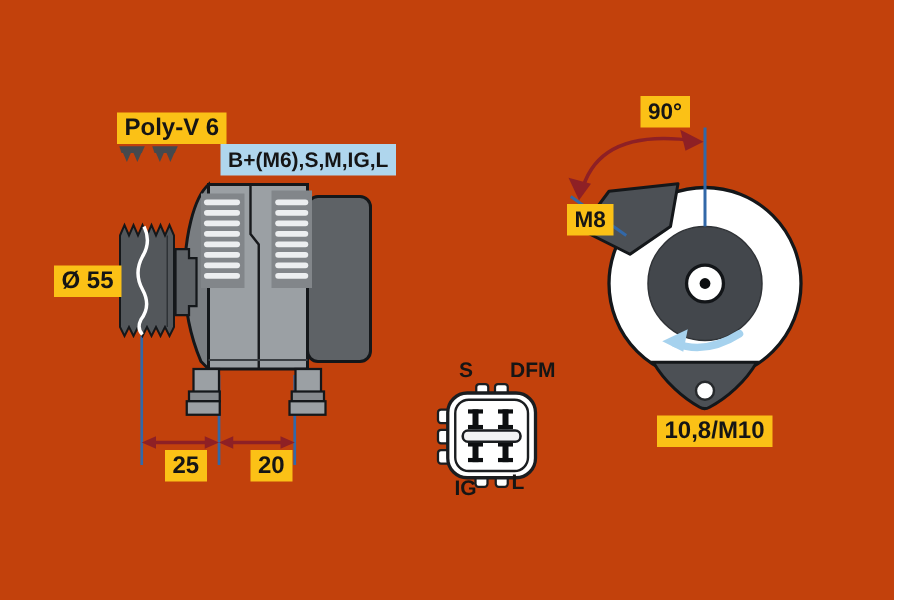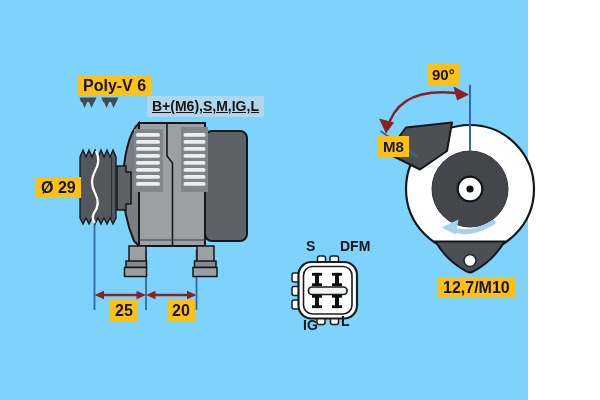--- a/index.html
+++ b/index.html
@@ -1,29 +1,29 @@
 <!DOCTYPE html>
 <html><head>
 <meta charset="utf-8">
 <style>
   html,body{margin:0;padding:0;background:#ffffff;}
   body{width:600px;height:400px;overflow:hidden;font-family:"Liberation Sans",sans-serif;}
-  .stage{position:relative;width:528px;height:400px;background:#7dd3fc;}
+  .stage{position:relative;width:596px;height:400px;background:#c2410c;}
   svg.drawing{position:absolute;left:0;top:0;}
   .tag{
     position:absolute;
     background:#FBC116;
     color:#151515;
     font-weight:bold;
     font-size:15px;
     line-height:19px;
     padding:1px 5px;
     white-space:nowrap;
   }
-  .tag-blue{background:#AFD6ED;font-size:14px;text-decoration:underline;}
+  .tag-blue{background:#AFD6ED;font-size:14px;}
   .tag-big{font-size:16px;}
   .pin-label{
     position:absolute;
     color:#151515;
     font-weight:bold;
     font-size:14px;
     line-height:14px;
     white-space:nowrap;
   }
   .belt-icons{position:absolute;display:flex;gap:4px;}
@@ -163,27 +163,27 @@
     </svg>
     <svg width="18" height="12" viewBox="0 0 18 12">
       <path d="M0.5,0.5 H17.5 L15.5,5 H2 Z" fill="#46494d"></path>
       <path d="M3,5 L8.2,5 L5.6,11 Z" fill="#46494d"></path>
       <path d="M10,5 L15.2,5 L12.6,11 Z" fill="#46494d"></path>
     </svg>
   </div>
 
   <div class="tag tag-blue" style="left:147px;top:96px">B+(M6),S,M,IG,L</div>
 
-  <div class="tag tag-big" style="left:36px;top:177px">Ø 29</div>
+  <div class="tag tag-big" style="left:36px;top:177px">Ø 55</div>
 
   <div class="tag tag-big" style="left:110px;top:300px">25</div>
   <div class="tag tag-big" style="left:167px;top:300px">20</div>
 
   <div class="tag" style="left:427px;top:64px">90°</div>
   <div class="tag" style="left:378px;top:136px">M8</div>
-  <div class="tag tag-big" style="left:438px;top:277px">12,7/M10</div>
+  <div class="tag tag-big" style="left:438px;top:277px">10,8/M10</div>
 
   <div class="pin-label" style="left:306px;top:239px">S</div>
   <div class="pin-label" style="left:340px;top:239px">DFM</div>
   <div class="pin-label" style="left:303px;top:318px">IG</div>
   <div class="pin-label" style="left:341px;top:314px">L</div>
 
 </div>
 
 </body></html>

